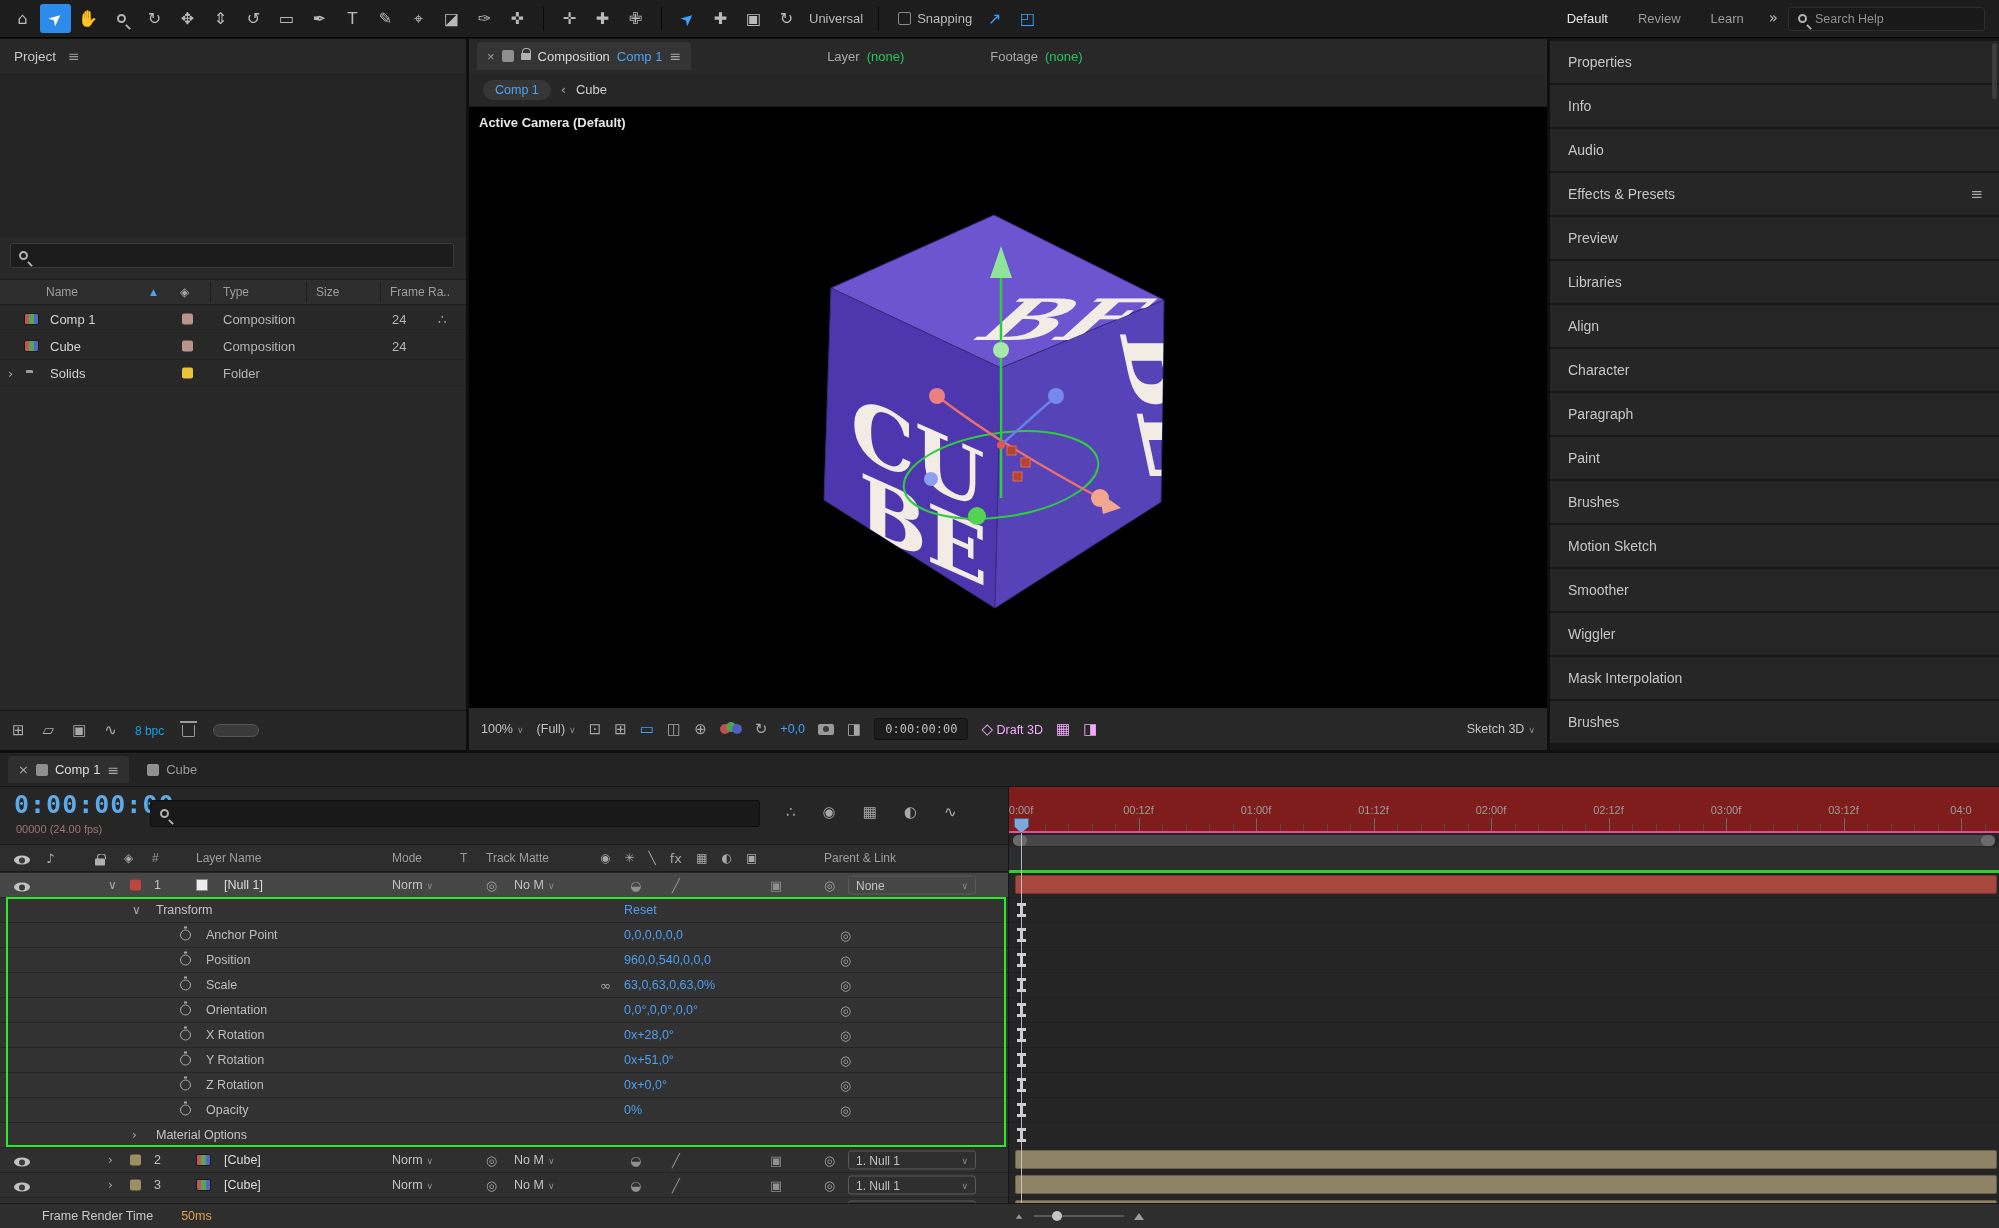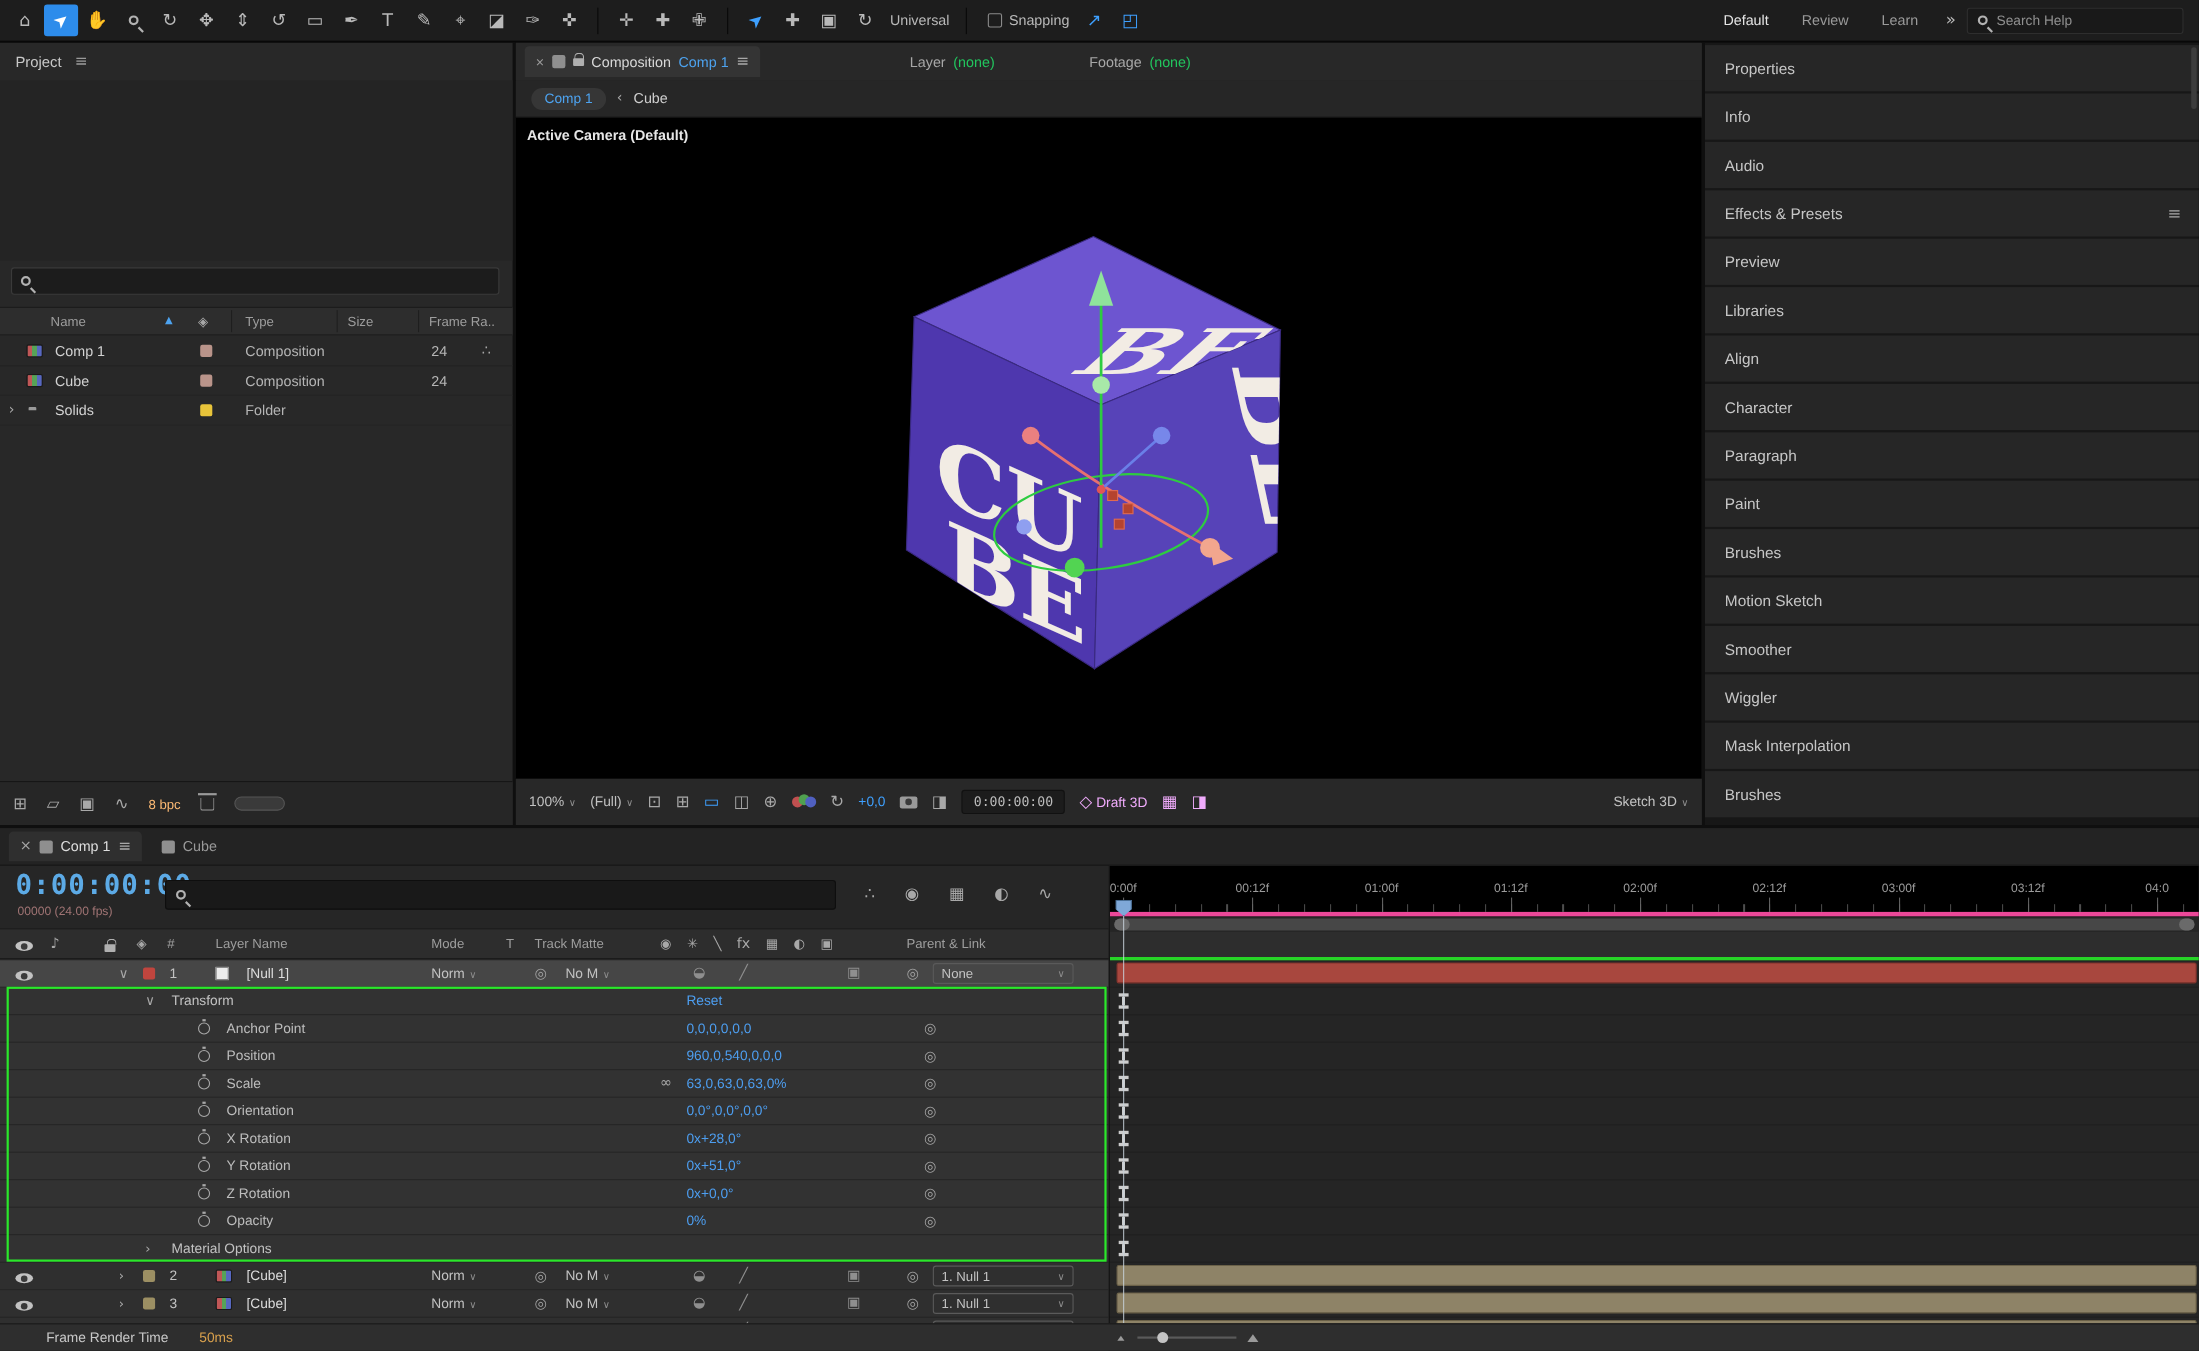--- a/index.html
+++ b/index.html
@@ -109,21 +109,21 @@
   .propname{color:#bdbdbd}
   .val{color:#4d9ef0}
   .whip{font-size:13px;color:#a2a2a2}
   .sw{font-size:13px;color:#8f8f8f}
   .nullicon{width:12px;height:12px;background:#ececec;border:1px solid #888;display:inline-block}
   .stopwatch{width:11px;height:11px;border:1.5px solid #a8a8a8;border-radius:50%;position:relative;display:inline-block}
   .stopwatch::before{content:"";position:absolute;top:-4px;left:2.5px;width:3px;height:2px;background:#a8a8a8}
   .parentdd{position:absolute;top:50%;transform:translateY(-50%);width:128px;height:19px;border:1px solid #5a5a5a;border-radius:3px;display:flex;align-items:center;justify-content:space-between;padding:0 7px;color:#c2c2c2;font-size:12px}
   .greenbox{position:absolute;left:6px;top:110px;width:1000px;height:250px;border:2px solid #2ae82a;z-index:7;pointer-events:none}
   .tl-right{position:absolute;left:1008px;top:34px;right:0;bottom:0;background:#252525;overflow:hidden;border-left:1px solid #161616}
-  .ruler{position:absolute;left:0;top:0;right:0;height:46px;background:#000000;border-bottom:4px solid #ec4899}
+  .ruler{position:absolute;left:0;top:0;right:0;height:46px;background:#7f1d1d;border-bottom:2px solid #ec4899}
   .ruler .ticks-minor{position:absolute;left:0;right:0;bottom:0;height:7px;background:repeating-linear-gradient(to right,#4e4e4e 0 1px,transparent 1px 23.5px);background-position:12px 0}
   .ruler .ticks-major{position:absolute;left:0;right:0;bottom:0;height:13px;background:repeating-linear-gradient(to right,#6a6a6a 0 1px,transparent 1px 117.5px);background-position:12px 0}
   .rl{position:absolute;bottom:15px;transform:translateX(-50%);font-size:11px;color:#9c9c9c;white-space:nowrap}
   .workarea{position:absolute;left:4px;right:4px;top:48px;height:11px;background:#474747;border-radius:6px}
   .workarea .handle{position:absolute;top:0;width:14px;height:11px;background:#6a6a6a;border-radius:6px}
   .headerstrip{position:absolute;left:0;right:0;top:60px;height:26px;background:#2d2d2d}
   .cacheline{position:absolute;left:0;right:0;top:83px;height:3px;background:#27d427;z-index:3}
   .lanes{position:absolute;left:0;right:0;top:86px;bottom:0}
   .lane{height:25px;position:relative;border-bottom:1px solid #202020}
   .bar{position:absol ute}
@@ -290,21 +290,21 @@
         </div>
         <div class="p-row"><span class="abs g" style="left:8px;font-size:13px">›</span><span class="abs foldericon" style="left:26px"></span><span class="abs" style="left:50px;color:#d2d2d2">Solids</span><span class="abs chip" style="left:182px;background:#e8c43a"></span><span class="abs" style="left:223px;color:#b5b5b5">Folder</span></div>
       </div>
     <div class="p-footer">
       <span style="display:flex;gap:18px;align-items:center">
           <span class="g">⊞</span>
           <span class="g">▱</span>
           <span class="g">▣</span>
           <span class="g">∿</span>
         </span>
-      <span style="font-size:12px;color:#fdba74">8 bpc</span>
+      <span style="font-size:12px;color:#0ea5e9">8 bpc</span>
       <span class="trash"></span>
       <span class="capsule"></span>
     </div>
   </div>
 
   <div class="viewer">
     <div class="v-tabs">
       <div class="v-tab active">
         <span class="close">×</span>
         <span class="tabchip"></span>

